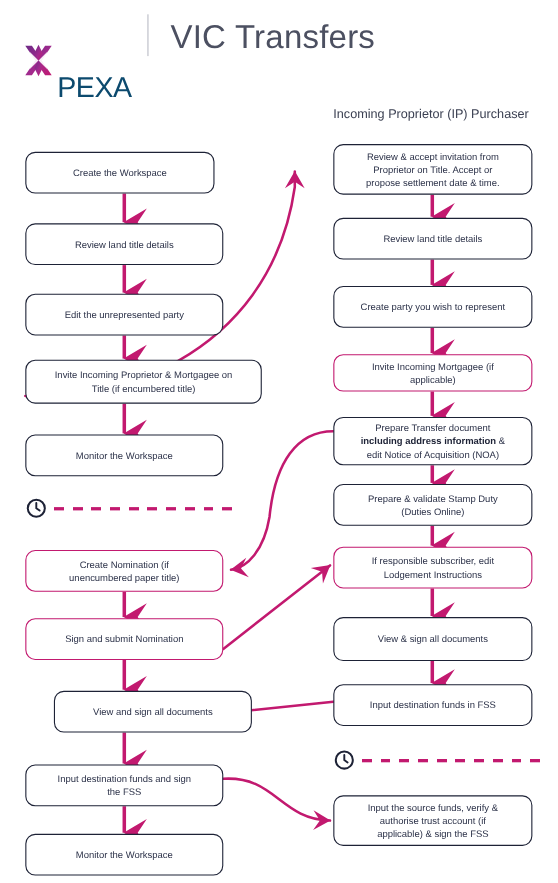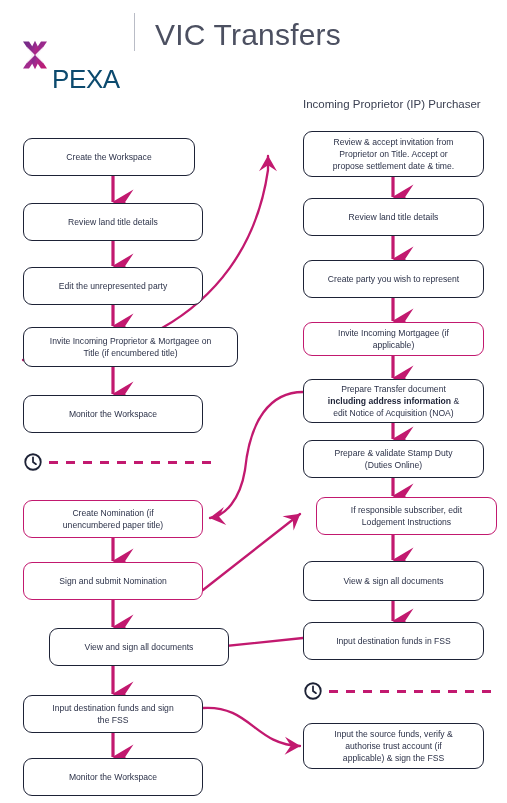--- a/index.html
+++ b/index.html
@@ -173,21 +173,21 @@
       </div>
       <div class="node pink" style="left: 303px; top: 322px; width: 181px; height: 34px;">
         <span>Invite Incoming Mortgagee (if applicable)</span>
       </div>
       <div class="node" style="left: 303px; top: 379px; width: 181px; height: 44px;">
         <span>Prepare Transfer document <b>including address information</b> &amp; edit Notice of Acquisition (NOA)</span>
       </div>
       <div class="node" style="left: 303px; top: 440px; width: 181px; height: 38px;">
         <span>Prepare &amp; validate Stamp Duty (Duties Online)</span>
       </div>
-      <div class="node pink" style="left: 303px; top: 497px; width: 181px; height: 38px; margin-left: 13px;">
+      <div class="node pink" style="left: 303px; top: 497px; width: 181px; height: 38px;">
         <span>If responsible subscriber, edit Lodgement Instructions</span>
       </div>
       <div class="node" style="left: 303px; top: 561px; width: 181px; height: 40px;">
         <span>View &amp; sign all documents</span>
       </div>
       <div class="node" style="left: 303px; top: 622px; width: 181px; height: 38px;">
         <span>Input destination funds in FSS</span>
       </div>
       <div class="node" style="left: 303px; top: 723px; width: 181px; height: 46px;">
         <span>Input the source funds, verify &amp; authorise trust account (if applicable) &amp; sign the FSS</span>

